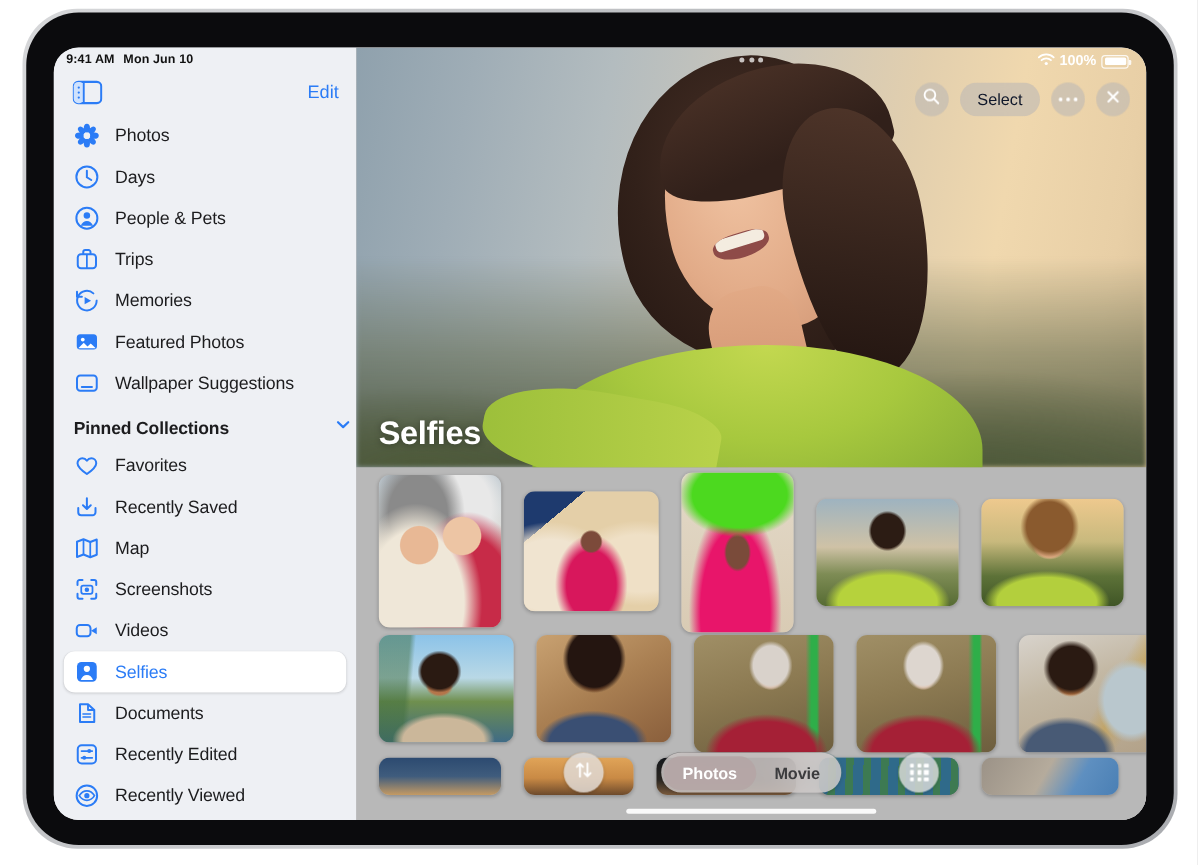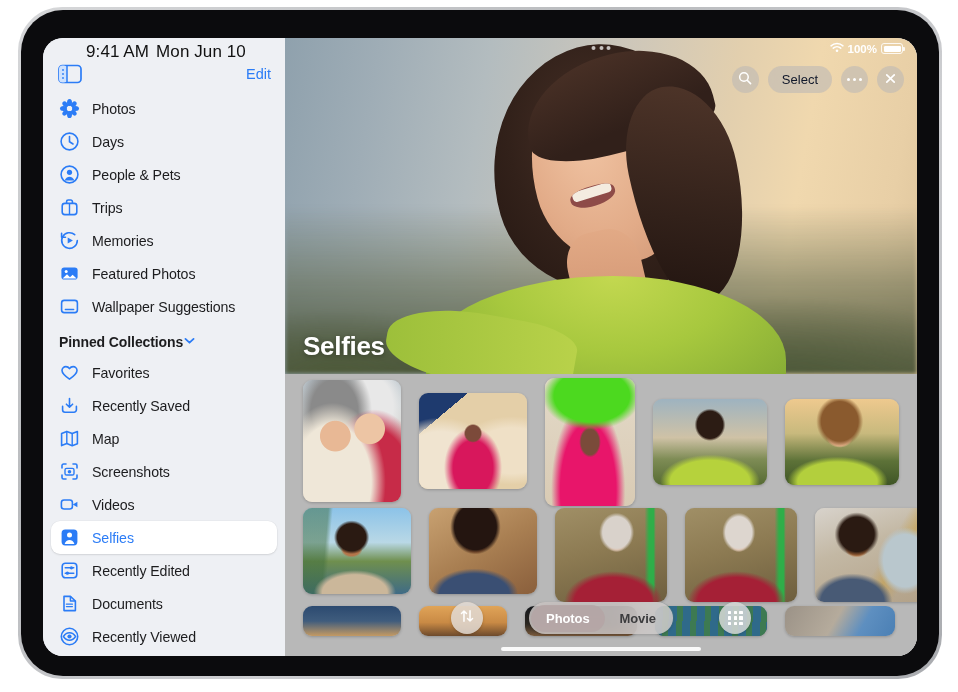--- a/index.html
+++ b/index.html
@@ -39,22 +39,22 @@
   
   #sidebar {
     width: 242px; height: 100%;
     background: #eef0f4;
     position: relative;
     flex: 0 0 242px;
     overflow: hidden;
   }
   .status-left {
     position: absolute; left: 10px; top: 4px;
-    font-size: 17px; font-weight: normal; color: #111;
-    letter-spacing: .1px; white-space: nowrap; margin-left: 33px;
+    font-size: 10px; font-weight: bold; color: #111;
+    letter-spacing: .1px; white-space: nowrap;
   }
   .status-left .date { margin-left: 7px; }
 
   #sidebar-top {
     display: flex; align-items: center; justify-content: space-between;
     padding: 26px 14px 8px 15px;
   }
   #sidebar-toggle { width: 24px; height: 20px; cursor: pointer; }
   #edit-btn {
     font-size: 14.5px; color: #2b7cf6; font-weight: 500; cursor: pointer;
@@ -72,21 +72,21 @@
     font-size: 14.2px; color: #1c1c1e; white-space: nowrap;
     letter-spacing: -.1px;
   }
   .nav-item.selected {
     background: #ffffff;
     box-shadow: 0 1px 2px rgba(0,0,0,.10), 0 0 0 .5px rgba(0,0,0,.04);
   }
   .nav-item.selected .lbl { color: #2b7cf6; }
 
   .section-header {
-    display: flex; align-items: center; 
+    display: flex; align-items: center; justify-content: space-between;
     padding: 10px 4px 5px 16px;
   }
   .section-header .title {
     font-size: 14px; font-weight: bold; color: #1c1c1e; letter-spacing: -.1px;
   }
 
   
   #main {
     position: relative;
     flex: 1 1 auto; height: 100%;
@@ -476,44 +476,44 @@
             <circle cx="10.5" cy="8" r="2.5" fill="#fff"></circle>
             <path d="M5.6 17c.8-2.7 2.7-4.1 4.9-4.1s4.1 1.4 4.9 4.1z" fill="#fff"></path>
           </svg>
         </span>
         <span class="lbl">Selfies</span>
       </div>
 
       <div class="nav-item">
         <span class="ic">
           <svg viewBox="0 0 21 21" width="21" height="21">
+            <path d="M5 3.4h6.4L16.4 8v9.6H5z" fill="none" stroke="#2b7cf6" stroke-width="1.6" stroke-linejoin="round"></path>
+            <path d="M11.4 3.4V8h5" fill="none" stroke="#2b7cf6" stroke-width="1.5" stroke-linejoin="round"></path>
+            <g stroke="#2b7cf6" stroke-width="1.3" stroke-linecap="round">
+              <line x1="7.4" y1="11.2" x2="13.4" y2="11.2"></line>
+              <line x1="7.4" y1="13.6" x2="13.4" y2="13.6"></line>
+            </g>
+          </svg>
+        </span>
+        <span class="lbl">Documents</span>
+      </div>
+
+      <div class="nav-item">
+        <span class="ic">
+          <svg viewBox="0 0 21 21" width="21" height="21">
             <rect x="3.2" y="3.2" width="14.6" height="14.6" rx="3.2" fill="none" stroke="#2b7cf6" stroke-width="1.6"></rect>
             <g stroke="#2b7cf6" stroke-width="1.4" stroke-linecap="round">
               <line x1="6.2" y1="7.8" x2="14.8" y2="7.8"></line>
               <line x1="6.2" y1="13.2" x2="14.8" y2="13.2"></line>
             </g>
             <circle cx="12.4" cy="7.8" r="1.6" fill="#2b7cf6"></circle>
             <circle cx="8.4" cy="13.2" r="1.6" fill="#2b7cf6"></circle>
           </svg>
         </span>
         <span class="lbl">Recently Edited</span>
-      </div>
-
-      <div class="nav-item">
-        <span class="ic">
-          <svg viewBox="0 0 21 21" width="21" height="21">
-            <path d="M5 3.4h6.4L16.4 8v9.6H5z" fill="none" stroke="#2b7cf6" stroke-width="1.6" stroke-linejoin="round"></path>
-            <path d="M11.4 3.4V8h5" fill="none" stroke="#2b7cf6" stroke-width="1.5" stroke-linejoin="round"></path>
-            <g stroke="#2b7cf6" stroke-width="1.3" stroke-linecap="round">
-              <line x1="7.4" y1="11.2" x2="13.4" y2="11.2"></line>
-              <line x1="7.4" y1="13.6" x2="13.4" y2="13.6"></line>
-            </g>
-          </svg>
-        </span>
-        <span class="lbl">Documents</span>
       </div>
 
       <div class="nav-item">
         <span class="ic">
           <svg viewBox="0 0 21 21" width="21" height="21">
             <circle cx="10.5" cy="10.5" r="8.2" fill="none" stroke="#2b7cf6" stroke-width="1.6"></circle>
             <path d="M4.4 10.5c1.6-2.5 3.7-3.8 6.1-3.8s4.5 1.3 6.1 3.8c-1.6 2.5-3.7 3.8-6.1 3.8s-4.5-1.3-6.1-3.8z" fill="none" stroke="#2b7cf6" stroke-width="1.4"></path>
             <circle cx="10.5" cy="10.5" r="2.1" fill="#2b7cf6"></circle>
           </svg>
         </span>

